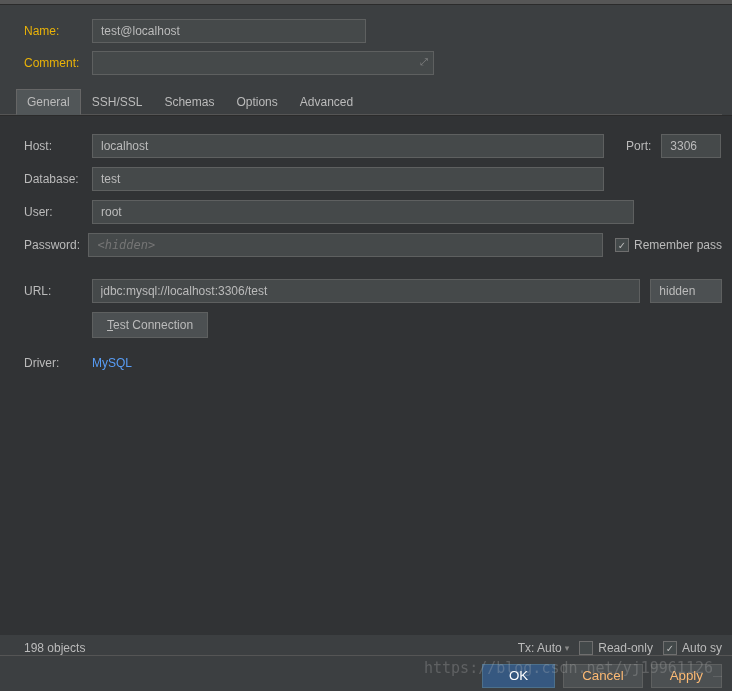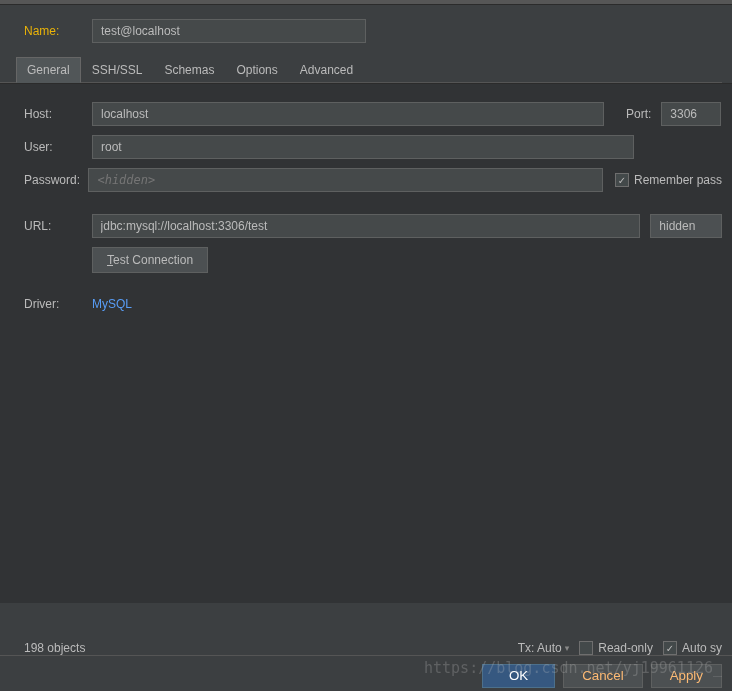--- a/index.html
+++ b/index.html
@@ -114,21 +114,21 @@
       background: #4c5052;
       border: 1px solid #5e6060;
       color: #bbbbbb;
       height: 26px;
       padding: 0 14px;
       cursor: pointer;
       font-size: 12px;
     }
     .btn u { text-decoration: underline; }
     .test-btn-wrap { margin-left: 68px; margin-top: 6px; }
-    .driver-row { margin-top: 24px; }
+    .driver-row { margin-top: 18px; }
     .link { color: #589df6; cursor: pointer; }
     .footer {
       position: absolute;
       bottom: 36px;
       left: 0; right: 0;
       padding: 0 10px 0 24px;
       display: flex;
       align-items: center;
       justify-content: space-between;
     }
@@ -176,37 +176,48 @@
 </head>
 <body>
 
 <div class="topbar"></div>
 
 <div class="content">
   <div class="row">
     <div class="label">Name:</div>
     <input type="text" class="textinput name-input" value="test@localhost" style="">
   </div>
+  <div class="row">
+    <div class="label">Comment:</div>
+    <div class="comment-wrap">
+      <input type="text" class="textinput comment-input" value="" style="">
+      <span class="expand-icon">⤢</span>
+    </div>
+  </div>
 
   <div class="tabs">
     <div class="tab active">General</div>
     <div class="tab">SSH/SSL</div>
     <div class="tab">Schemas</div>
     <div class="tab">Options</div>
     <div class="tab">Advanced</div>
   </div>
 
   <div class="section">
     <div class="srow">
       <div class="slabel">Host:</div>
       <input type="text" class="textinput host-input" value="localhost" style="">
       <div class="port-label">Port:</div>
       <input type="text" class="textinput port-input" value="3306" style="">
     </div>
     <div class="srow">
+      <div class="slabel">Database:</div>
+      <input type="text" class="textinput db-input" value="test" style="">
+    </div>
+    <div class="srow">
       <div class="slabel">User:</div>
       <input type="text" class="textinput user-input" value="root" style="">
     </div>
     <div class="srow">
       <div class="slabel">Password:</div>
       <input type="text" class="textinput pass-input pass-placeholder" placeholder="&lt;hidden&gt;" style="">
       <div class="remember">
         <span class="checkbox">✓</span>
         <span>Remember pass</span>
       </div>

